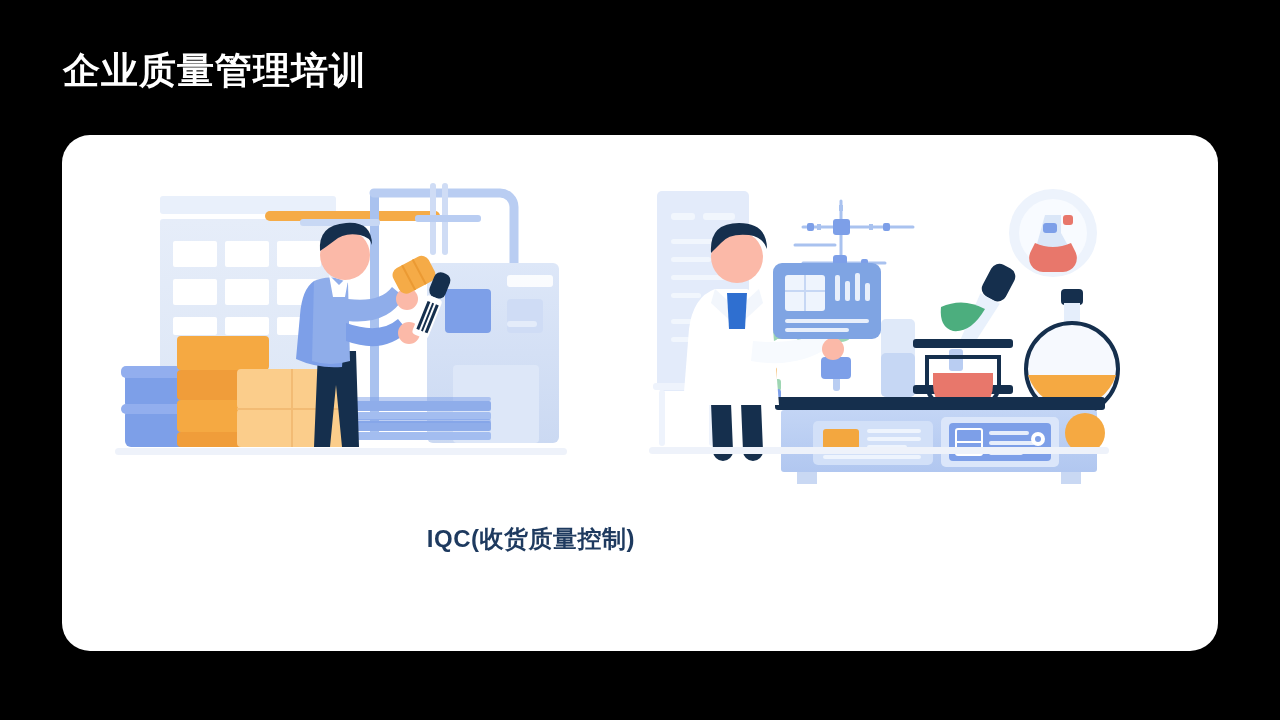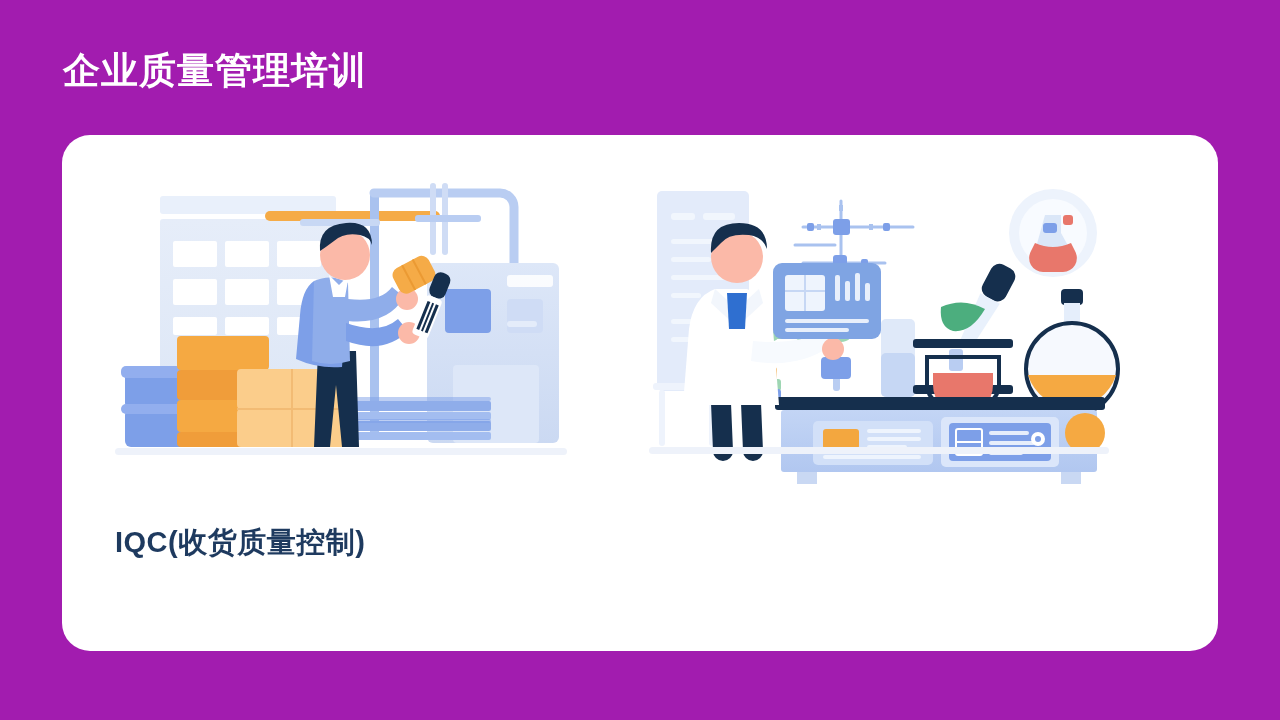--- a/index.html
+++ b/index.html
@@ -11,21 +11,21 @@
   }
   body {
     background: #1b3554;
     font-family: "Liberation Sans", "DejaVu Sans", sans-serif;
     -webkit-font-smoothing: antialiased;
   }
   #slide {
     position: relative;
     width: 1280px;
     height: 720px;
-    background: #a21caf;
+    background: #000000;
   }
   #page-title {
     position: absolute;
     left: 63px;
     top: 51px;
     font-size: 37px;
     font-weight: bold;
     color: #ffffff;
     letter-spacing: 1px;
     line-height: 1.1;
@@ -54,22 +54,22 @@
     left: 0;
     top: 0;
     width: 520px;
     height: 320px;
   }
   .caption {
     position: absolute;
     left: 0;
     top: 352px;
     width: 520px;
-    text-align: left;
-    font-size: 29px;
+    text-align: right;
+    font-size: 24px;
     font-weight: bold;
     color: #1e3a5f;
     letter-spacing: 0.5px;
     white-space: nowrap;
   }
   svg { display: block; }
 </style>
 </head>
 <body>
 

